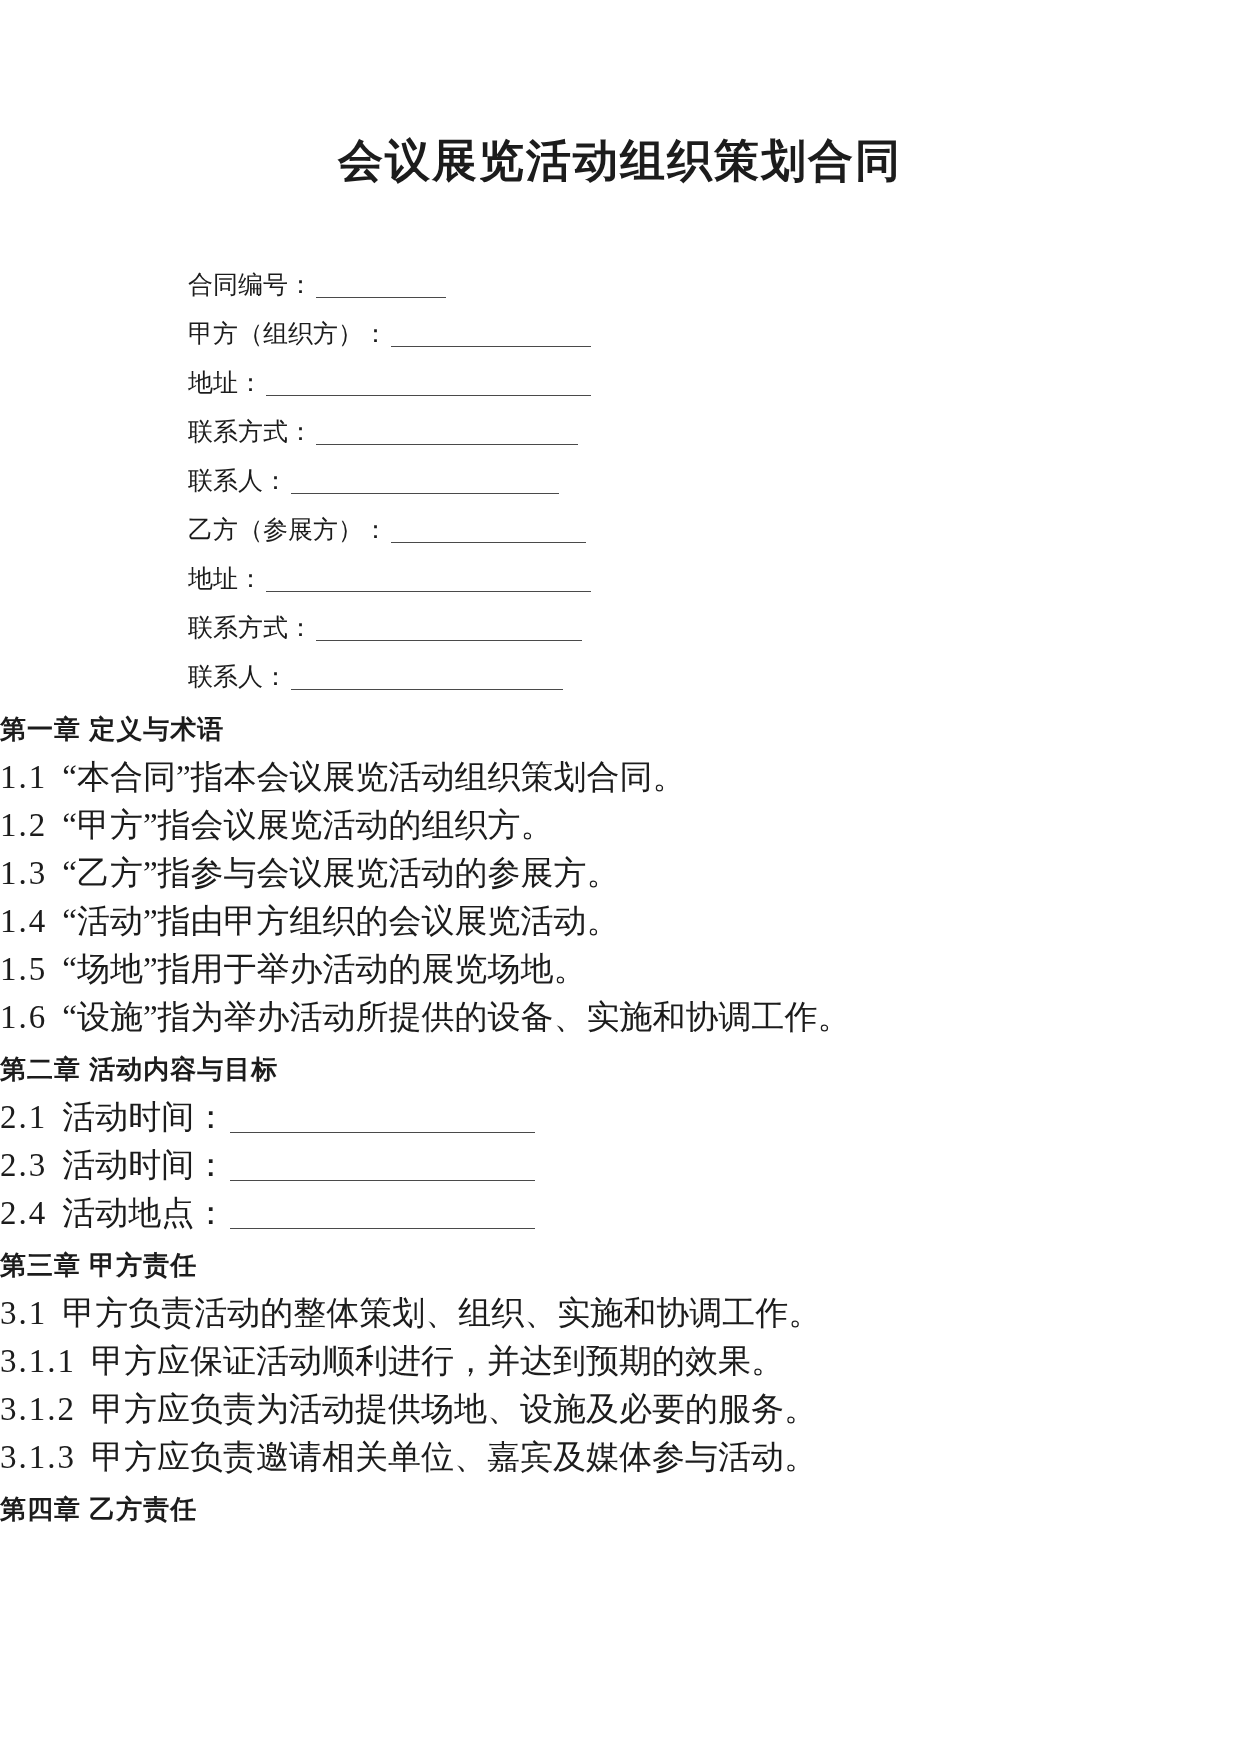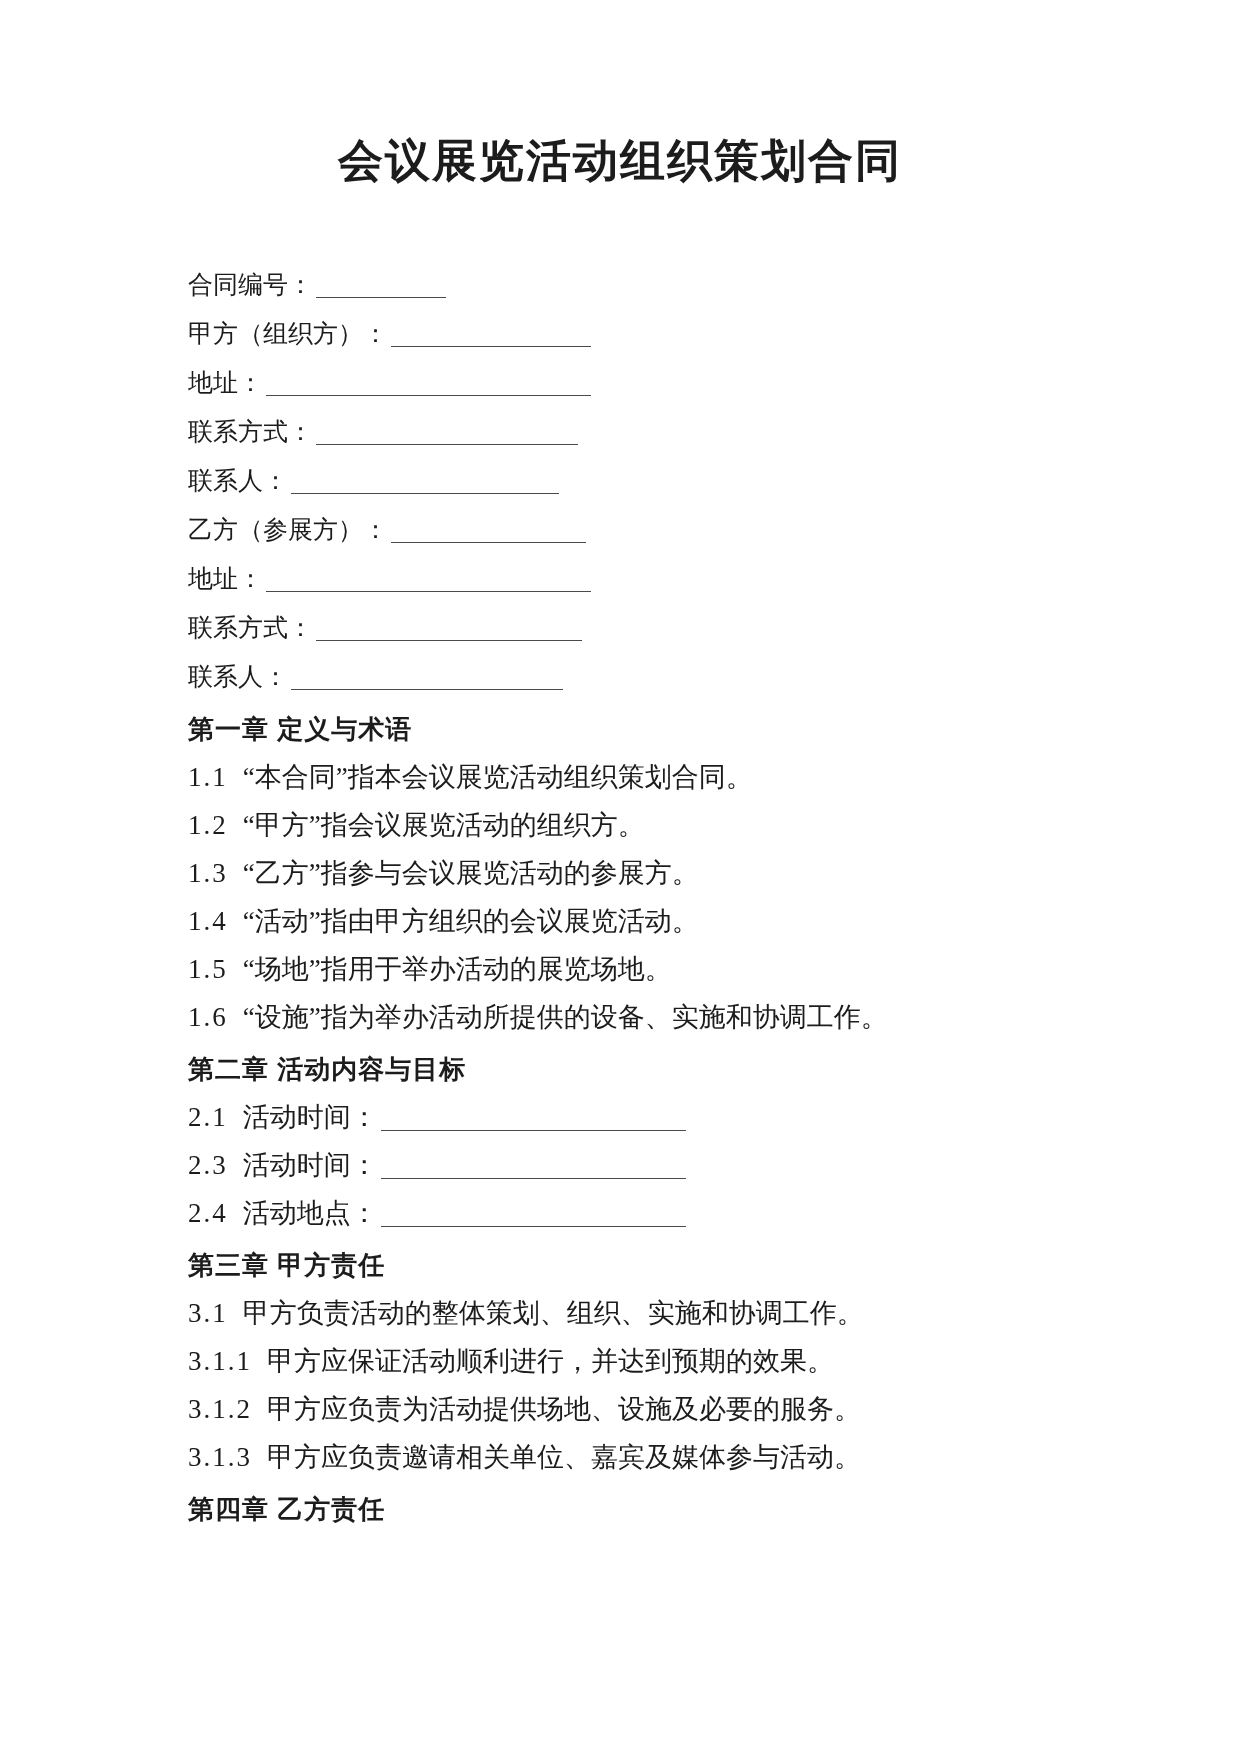--- a/index.html
+++ b/index.html
@@ -30,36 +30,35 @@
     margin: 70px 0 0 188px;
     font-family: Liberation Serif, serif;
   }
   .frow {
     height: 49px;
     line-height: 49px;
     font-size: 25px;
     white-space: nowrap;
   }
   .chapters {
-    margin-left: 188px;
   }
   .chapter-heading {
     margin-top: 4px;
     height: 48px;
     line-height: 48px;
     font-size: 26px;
     font-weight: 700;
     font-family: "Liberation Sans", "DejaVu Sans", sans-serif;
     letter-spacing: 1px;
     white-space: nowrap;
   }
   .clause {
     height: 48px;
     line-height: 48px;
-    font-size: 27px;
+    font-size: 33px;
     white-space: nowrap;
   }
   .num {
     display: inline-block;
     margin-right: 15px;
     letter-spacing: 2px;
   }
   .blank {
     display: inline-block;
     height: 2px;

